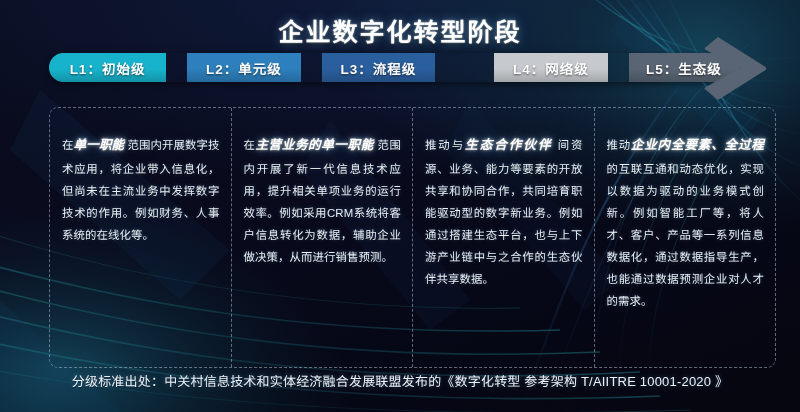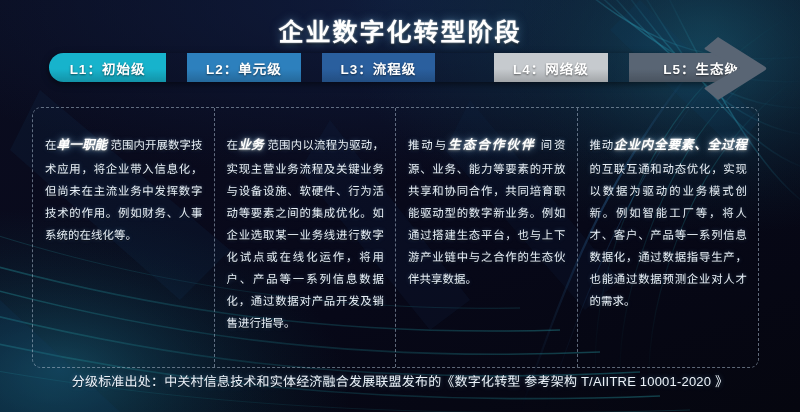--- a/index.html
+++ b/index.html
@@ -81,21 +81,21 @@
     top: 33px;
     left: 700px;
     width: 74px;
     height: 70px;
   }
 
   
   .cards {
     position: absolute;
     top: 107px;
-    left: 32px;
+    left: 49px;
     width: 727px;
     height: 261px;
     display: flex;
     border: 1px dashed rgba(170,186,205,0.55);
     border-radius: 9px;
     box-sizing: border-box;
   }
   .card {
     position: relative;
     flex: 1;
@@ -220,43 +220,43 @@
     </div>
     <div class="seg s2" style="background: linear-gradient(rgb(45, 128, 189) 0%, rgb(45, 128, 189) 55%, rgba(0, 0, 0, 0.18) 100%), rgb(45, 128, 189);">
       <span class="seg-label">L2：单元级</span>
     </div>
     <div class="seg s3" style="background: linear-gradient(rgb(42, 95, 158) 0%, rgb(42, 95, 158) 55%, rgba(0, 0, 0, 0.18) 100%), rgb(42, 95, 158);">
       <span class="seg-label">L3：流程级</span>
     </div>
     <div class="seg s4" style="background: linear-gradient(rgb(198, 202, 206) 0%, rgb(198, 202, 206) 55%, rgba(0, 0, 0, 0.18) 100%), rgb(198, 202, 206); margin-left: 38px;">
       <span class="seg-label">L4：网络级</span>
     </div>
-    <div class="seg s5" style="background: linear-gradient(rgb(89, 101, 116) 0%, rgb(89, 101, 116) 55%, rgba(0, 0, 0, 0.18) 100%), rgb(89, 101, 116); justify-content: flex-end;">
+    <div class="seg s5" style="background: linear-gradient(rgb(89, 101, 116) 0%, rgb(89, 101, 116) 55%, rgba(0, 0, 0, 0.18) 100%), rgb(89, 101, 116);">
       <span class="seg-label">L5：生态级</span>
     </div>
   </div>
 
   <svg class="arrow-tip" viewBox="0 0 74 70">
     <path d="M6,14 L18,4 L64,33 C67,35 67,36 64,38 L18,67 L6,57 C4,56 4,55 6,54 L38,36 C40,35 40,35 38,34 L6,17 C4,16 4,15 6,14 Z" fill="#596574"></path>
   </svg>
 
   <div class="cards">
 
     <div class="card">
       <p class="card-text">
         <span>在</span><span class="hl">单一职能</span><span> 范围内开展数字技术应用，将企业带入信息化，但尚未在主流业务中发挥数字技术的作用。例如财务、人事系统的在线化等。</span>
       </p>
     </div>
 
-
-    <div class="card">
-      <p class="card-text">
-        <span>在</span><span class="hl">业务</span><span> 范围内以流程为驱动，实现主营业务流程及关键业务与设备设施、软硬件、行为活动等要素之间的集成优化。如企业选取某一业务线进行数字化试点或在线化运作，将用户、产品等一系列信息数据化，通过数据对产品开发及销售进行指导。</span>
-      </p>
-    </div>
+    <div class="card">
+      <p class="card-text">
+        <span>在</span><span class="hl">主营业务的单一职能</span><span> 范围内开展了新一代信息技术应用，提升相关单项业务的运行效率。例如采用CRM系统将客户信息转化为数据，辅助企业做决策，从而进行销售预测。</span>
+      </p>
+    </div>
+
 
     <div class="card">
       <p class="card-text">
         <span>推动与</span><span class="hl">生态合作伙伴</span><span> 间资源、业务、能力等要素的开放共享和协同合作，共同培育职能驱动型的数字新业务。例如通过搭建生态平台，也与上下游产业链中与之合作的生态伙伴共享数据。</span>
       </p>
     </div>
 
     <div class="card">
       <p class="card-text">
         <span>推动</span><span class="hl">企业内全要素、全过程</span><span> 的互联互通和动态优化，实现以数据为驱动的业务模式创新。例如智能工厂等，将人才、客户、产品等一系列信息数据化，通过数据指导生产，也能通过数据预测企业对人才的需求。</span>

